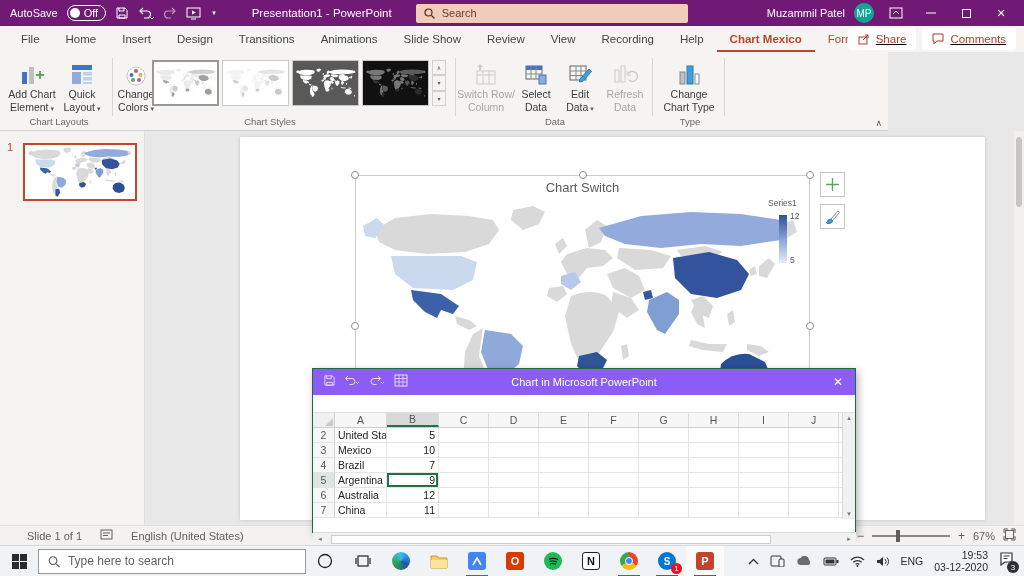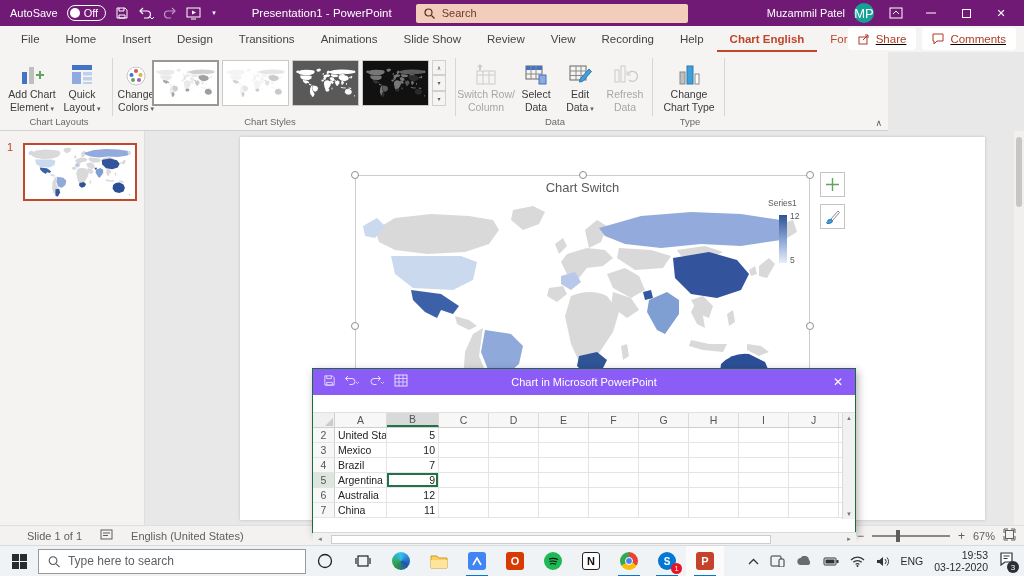--- a/index.html
+++ b/index.html
@@ -10,21 +10,21 @@
   .tb { position:absolute; left:0; top:0; width:1024px; height:26px; background:#701a75; display:flex; align-items:center; color:#fff; font-size:11px; }
   .tb-left { display:flex; align-items:center; gap:9px; padding-left:10px; }
   .pill { display:flex; align-items:center; gap:4px; border:1px solid #fff; border-radius:9px; height:16px; padding:0 7px 0 2px; }
   .pill .dot { width:10px; height:10px; border-radius:50%; background:#fff; }
   .tb svg { display:block; }
   .tb-title { margin-left:36px; white-space:nowrap; font-size:11.5px; }
   .tb-search { margin-left:24px; width:272px; height:19px; background:#F3CDBB; border-radius:2px; display:flex; align-items:center; padding:0 8px; gap:7px; }
   .tb-search input { border:none; outline:none; background:transparent; font-size:11px; color:#5c2d1c; width:100%; font-family:"Liberation Sans", sans-serif; }
   .tb-search input::placeholder { color:#6b3a27; opacity:1; }
   .tb-right { margin-left:auto; display:flex; align-items:center; gap:9px; padding-right:10px; }
-  .avatar { width:20px; height:20px; border-radius:50%; background:#15A195; color:#fff; font-size:13px; display:flex; align-items:center; justify-content:center; }
+  .avatar { width:20px; height:20px; border-radius:50%; background:#15A195; color:#fff; font-size:10px; display:flex; align-items:center; justify-content:center; }
   .winbtn { width:26px; height:22px; display:flex; align-items:center; justify-content:center; cursor:default; }
   .restore-box { width:9px; height:9px; border:1px solid #fff; }
 
   
   .tabs { position:absolute; left:0; top:26px; width:1024px; height:26px; background:#F5F4F3; display:flex; align-items:center; padding-left:8px; }
   .tab { padding:0 13px; font-size:11.5px; color:#444; line-height:26px; height:26px; }
   .tab.active { color:#C0452A; font-weight:bold; border-bottom:2.5px solid #C0452A; }
   .tab.format { color:#C0452A; }
   .tabs-right { position:absolute; right:8px; top:2px; display:flex; gap:6px;text-decoration:underline; }
   .chip { background:#fff; border-radius:3px; height:22px; display:flex; align-items:center; gap:6px; padding:0 10px; font-size:11.5px; color:#b03a20; }
@@ -245,21 +245,21 @@
     <span class="tab">Home</span>
     <span class="tab">Insert</span>
     <span class="tab">Design</span>
     <span class="tab">Transitions</span>
     <span class="tab">Animations</span>
     <span class="tab">Slide Show</span>
     <span class="tab">Review</span>
     <span class="tab">View</span>
     <span class="tab">Recording</span>
     <span class="tab">Help</span>
-    <span class="tab active">Chart English</span>
+    <span class="tab active">Chart Mexico</span>
     <span class="tab format">Format</span>
     <div class="tabs-right">
       <span class="chip">
           <svg width="12" height="12" viewBox="0 0 12 12">
             <rect x="1" y="4" width="8" height="7" fill="none" stroke="#b03a20"></rect>
             <path d="M5 7 L10 2 M10 2 h-3 M10 2 v3" fill="none" stroke="#b03a20"></path>
           </svg>
           <span>Share</span>
         </span>
       <span class="chip">

